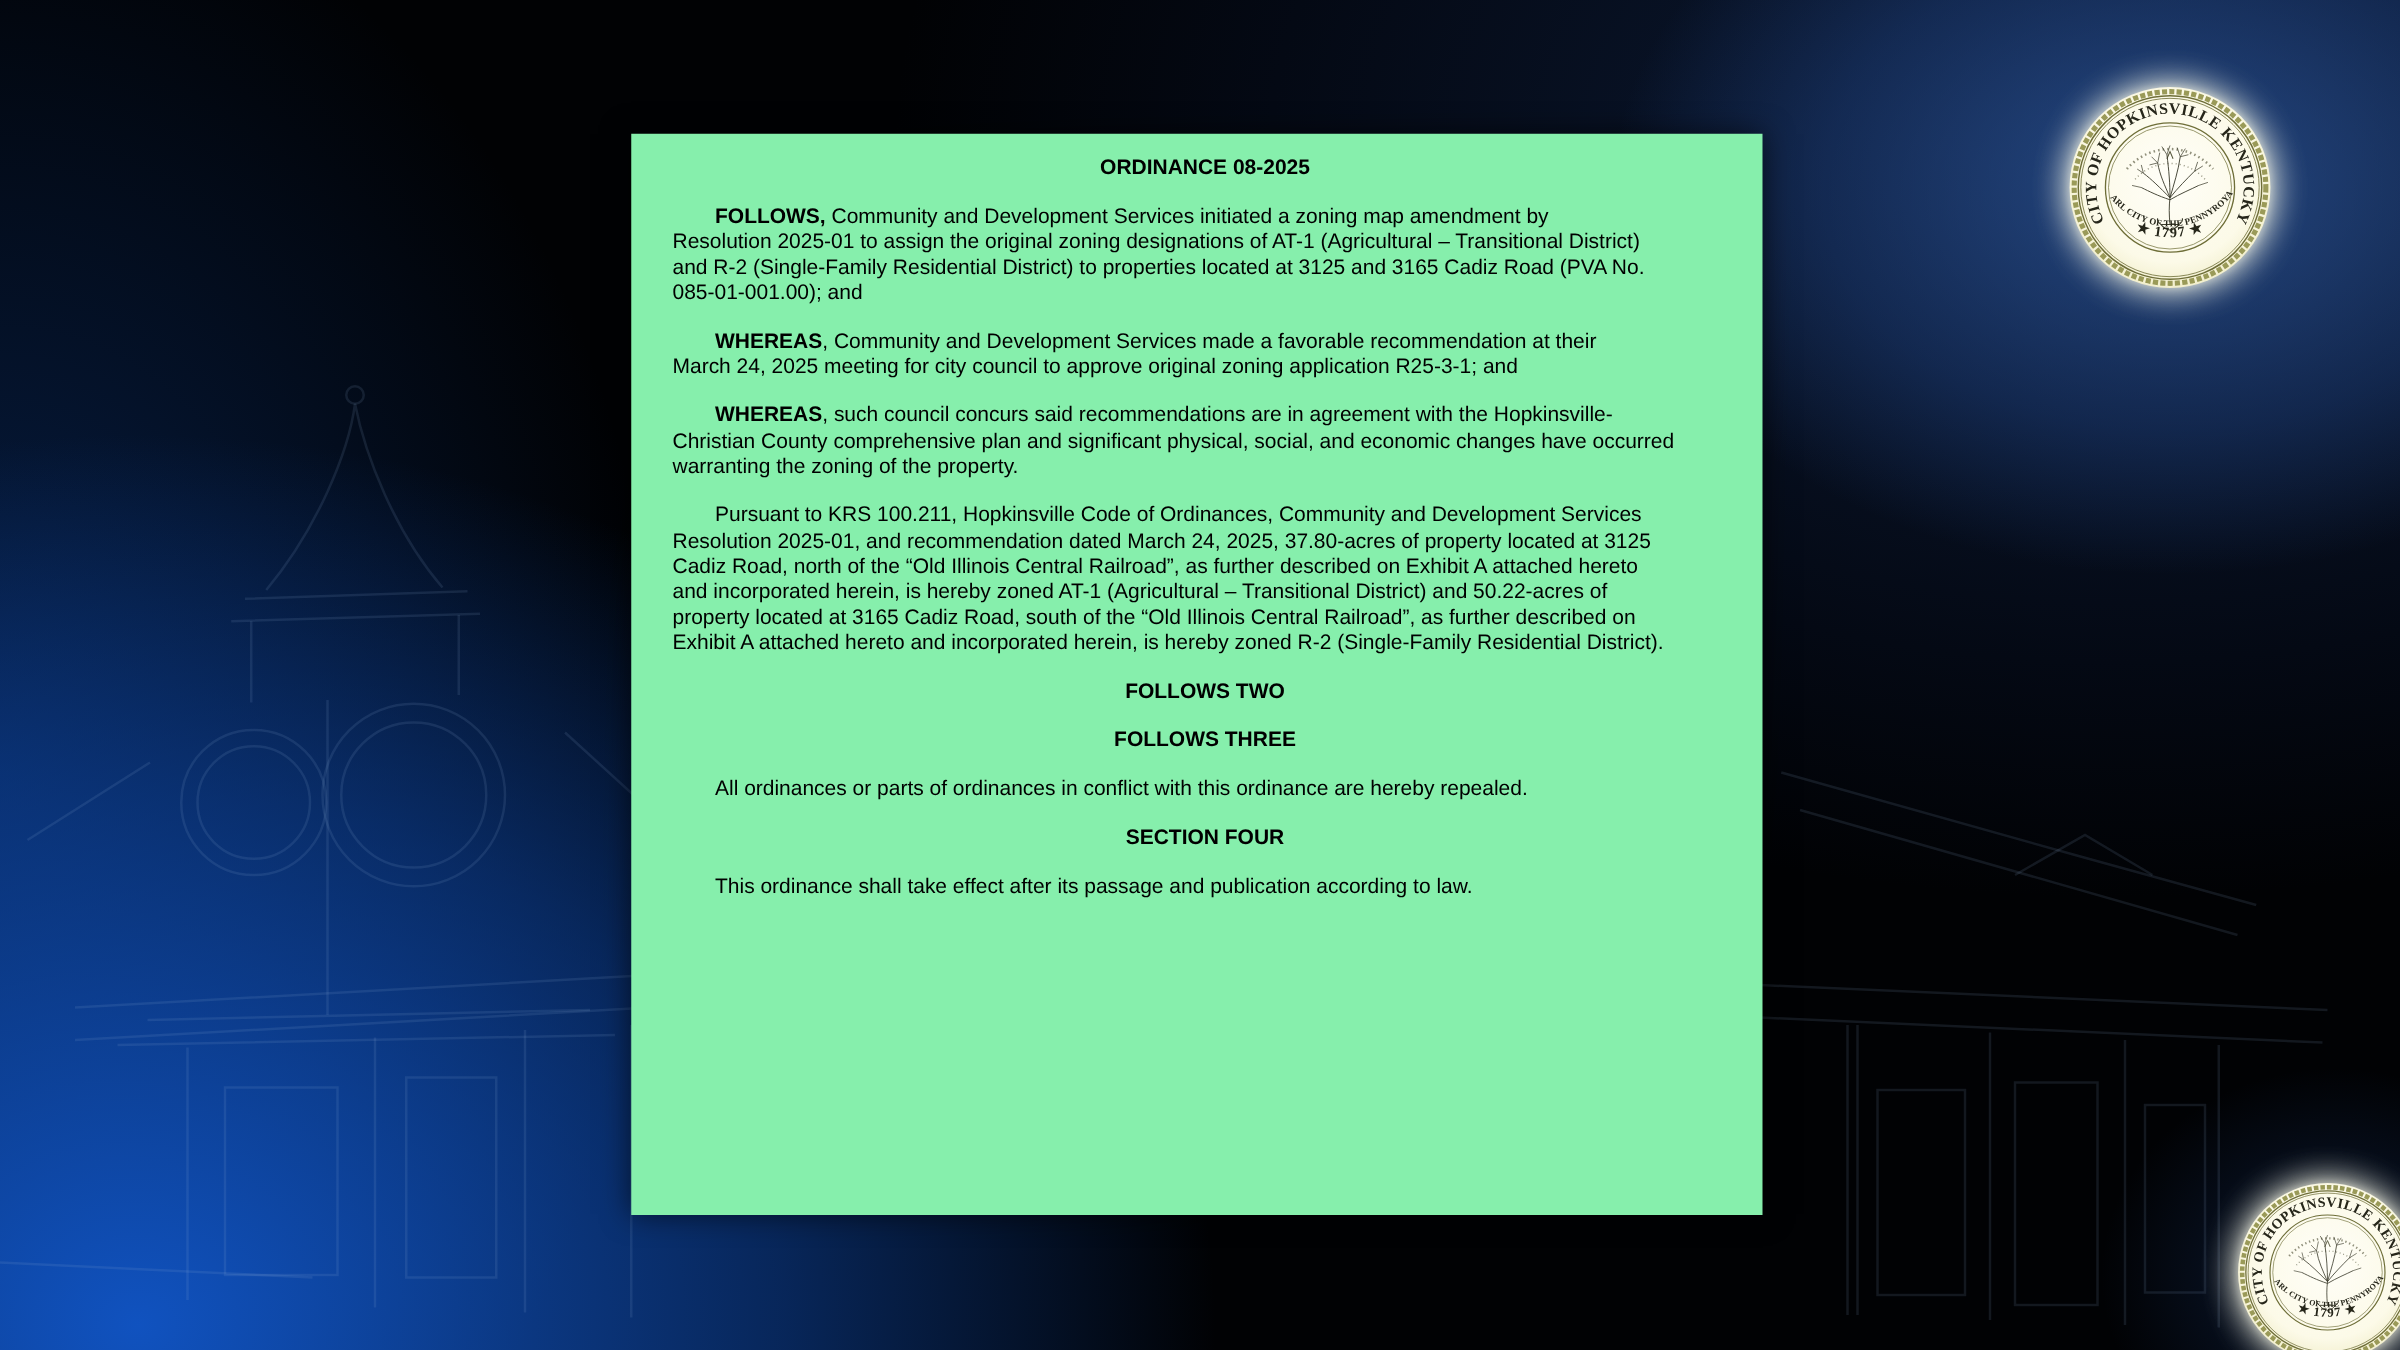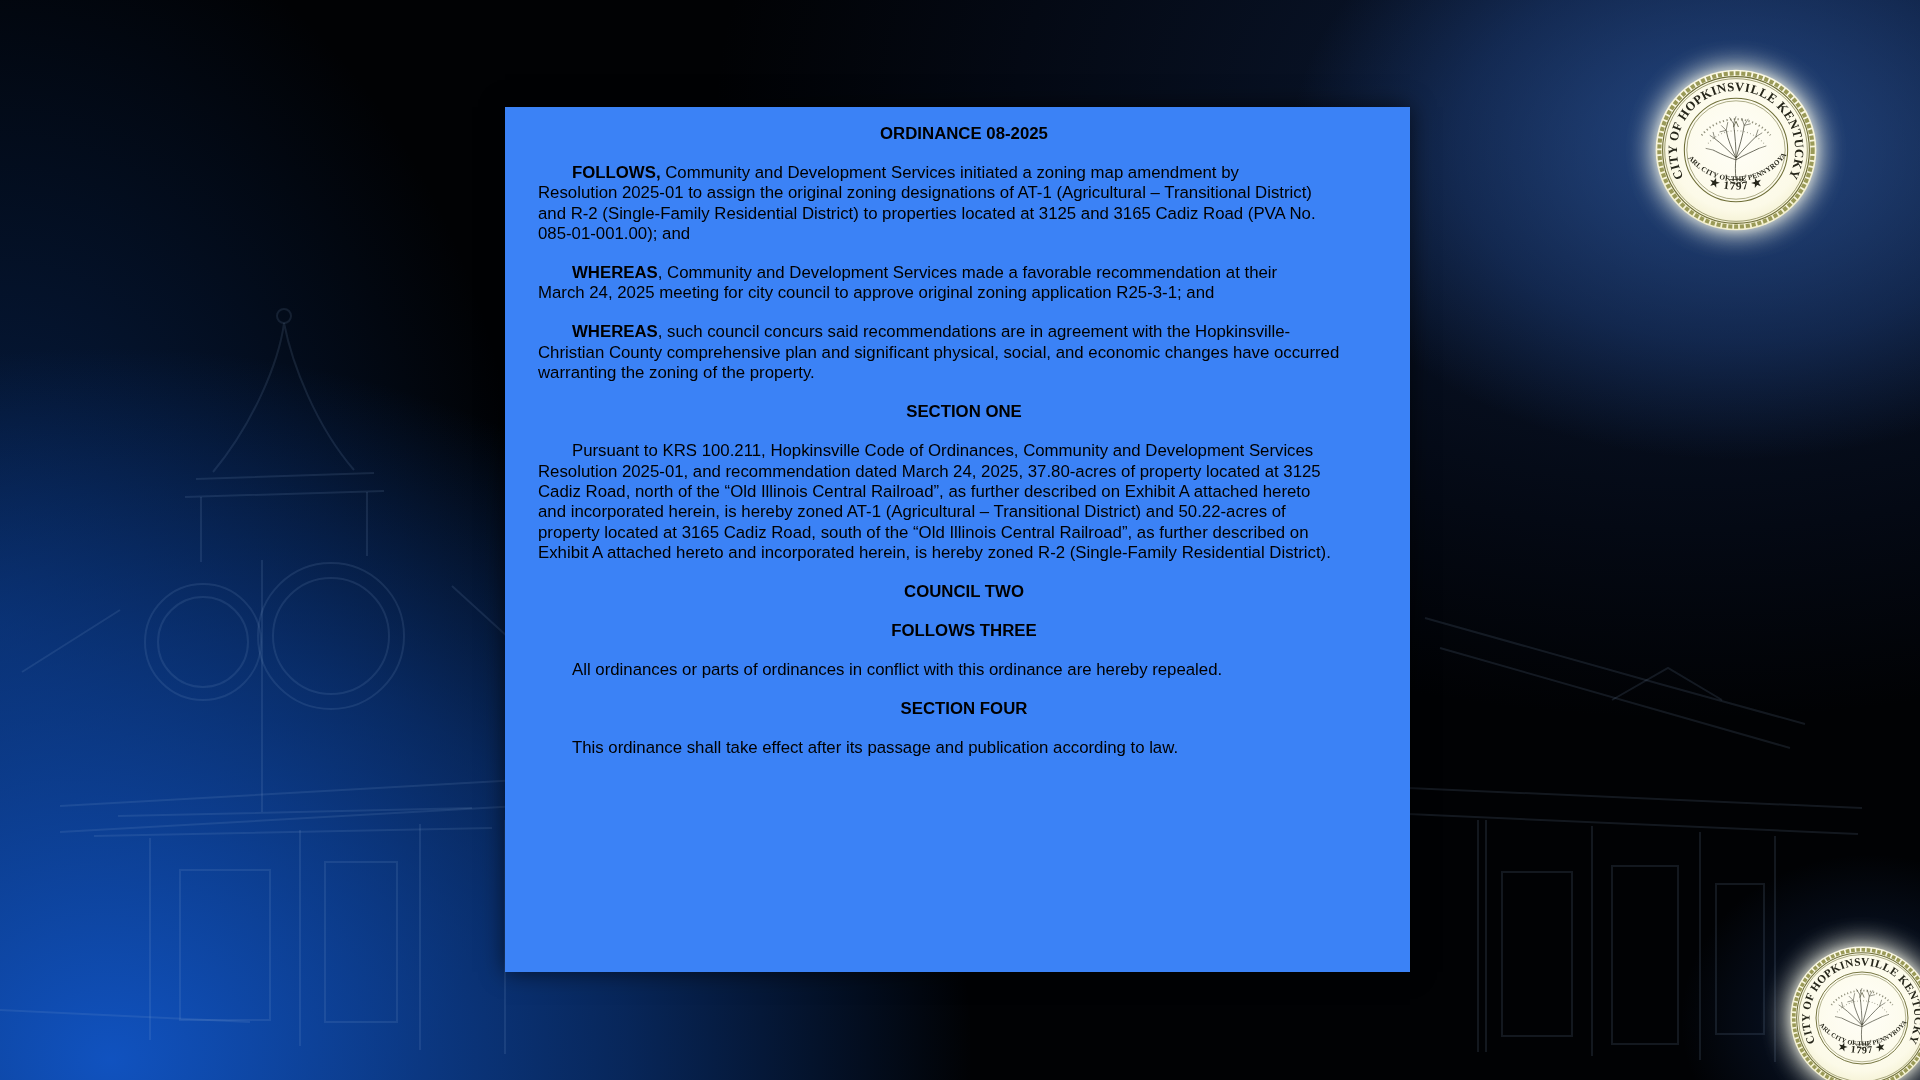--- a/index.html
+++ b/index.html
@@ -13,21 +13,21 @@
       radial-gradient(1150px 950px at 110px 1060px, rgba(17,86,200,.95) 0%, rgba(13,68,160,.55) 45%, rgba(5,25,70,0) 75%),
       radial-gradient(760px 1050px at 0px 620px, rgba(12,60,140,.50) 0%, rgba(0,0,0,0) 70%),
       #010204;
   }
   .bg-art{position:absolute;left:0;top:0;width:1920px;height:1080px;}
   .bg-art *{fill:none;stroke:rgba(150,178,218,.13);stroke-width:2;}
   .bg-art .dk{stroke:rgba(130,130,135,.16);}
 
   .doc{
     position:absolute;left:505px;top:107px;width:905px;height:865px;
-    background:#3b82f6;color:#000;box-sizing:border-box;
+    background:#86efac;color:#000;box-sizing:border-box;
     padding:16.8px 20px 0 33px;
     font-size:16.8px;line-height:20.4px;
     box-shadow:0 0 22px rgba(0,0,0,.6);
     overflow:hidden;
   }
   .doc p{margin:18.6px 0;white-space:pre-wrap;}
   .doc p:first-child{margin-top:0;}
   .c{text-align:center;}
   .b{font-weight:bold;}
   .ind{text-indent:34px;}
@@ -81,29 +81,28 @@
 Resolution 2025-01 to assign the original zoning designations of AT-1 (Agricultural – Transitional District)
 and R-2 (Single-Family Residential District) to properties located at 3125 and 3165 Cadiz Road (PVA No.
 085-01-001.00); and</span></p>
   <p class="ind"><b>WHEREAS</b><span>, Community and Development Services made a favorable recommendation at their
 March 24, 2025 meeting for city council to approve original zoning application R25-3-1; and</span></p>
   <p class="ind"><b>WHEREAS</b><span>, such council concurs said recommendations are in agreement with the Hopkinsville-
 Christian County comprehensive plan and significant physical, social, and economic changes have occurred
 warranting the zoning of the property.</span></p>
 
 
-  <p class="c b">SECTION ONE</p>
   <p class="ind">Pursuant to KRS 100.211, Hopkinsville Code of Ordinances, Community and Development Services
 Resolution 2025-01, and recommendation dated March 24, 2025, 37.80-acres of property located at 3125
 Cadiz Road, north of the “Old Illinois Central Railroad”, as further described on Exhibit A attached hereto
 and incorporated herein, is hereby zoned AT-1 (Agricultural – Transitional District) and 50.22-acres of
 property located at 3165 Cadiz Road, south of the “Old Illinois Central Railroad”, as further described on
 Exhibit A attached hereto and incorporated herein, is hereby zoned R-2 (Single-Family Residential District).</p>
 
-  <p class="c b">COUNCIL TWO</p>
+  <p class="c b">FOLLOWS TWO</p>
 
   <p class="c b">FOLLOWS THREE</p>
   <p class="ind">All ordinances or parts of ordinances in conflict with this ordinance are hereby repealed.</p>
 
   <p class="c b">SECTION FOUR</p>
   <p class="ind">This ordinance shall take effect after its passage and publication according to law.</p>
 </div>
 
 <svg class="seal seal-top" viewBox="0 0 200 200">
   <defs>

